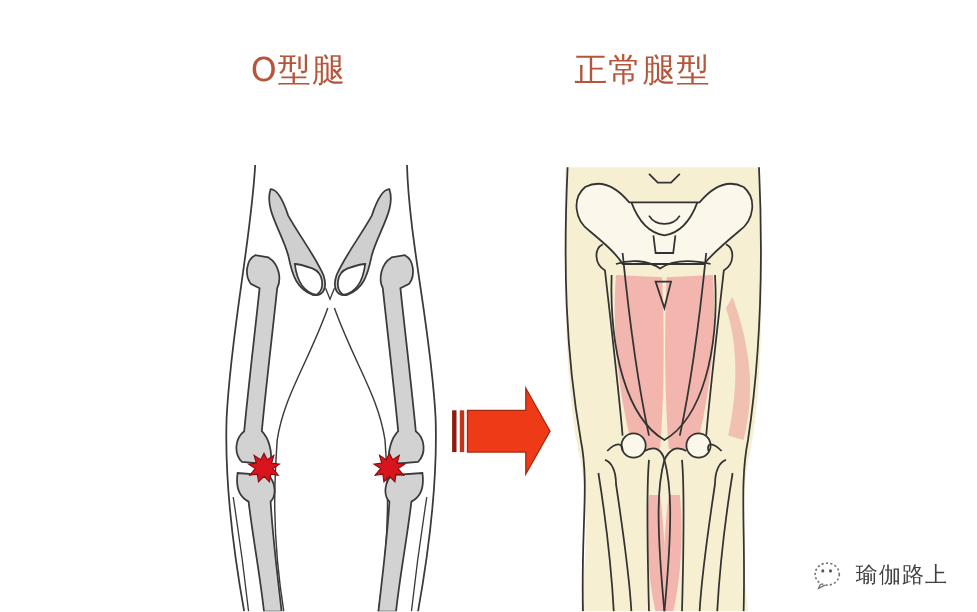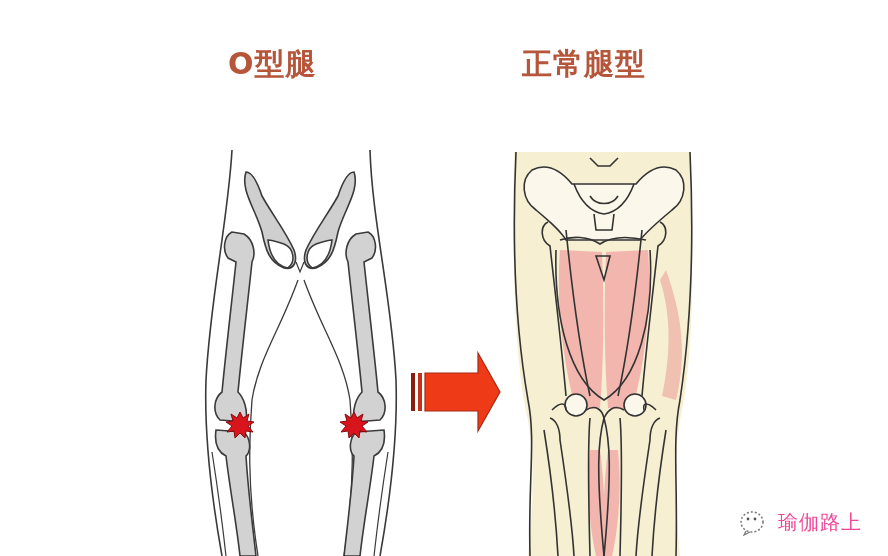--- a/index.html
+++ b/index.html
@@ -1,24 +1,24 @@
 <!DOCTYPE html>
 <html><head>
 <meta charset="utf-8">
 <style>
   html, body { margin: 0; padding: 0; background: #ffffff; }
   body { width: 888px; height: 556px; position: relative; overflow: hidden;
          font-family: "DejaVu Sans", "Liberation Sans", sans-serif; }
   .title { position: absolute; top: 44px; font-size: 30px; color: #b5553a;
-           letter-spacing: 1px; font-weight: bold; white-space: nowrap; }
+           letter-spacing: 1px; font-weight: normal; white-space: nowrap; }
   .title-left { left: 228px; }
   .title-right { left: 522px; }
   .stage { position: absolute; left: 0; top: 0; width: 888px; height: 556px; }
   .watermark { position: absolute; left: 738px; top: 508px; display: flex; align-items: center; gap: 10px; }
-  .wm-text { font-size: 20px; color: #ec4899; letter-spacing: 1px; }
+  .wm-text { font-size: 20px; color: #404040; letter-spacing: 1px; }
   .wm-icon { width: 30px; height: 28px; }
 </style>
 </head>
 <body>
 
 <div class="title title-left">O型腿</div>
 <div class="title title-right">正常腿型</div>
 
 <svg class="stage" viewBox="0 0 888 556" xmlns="http://www.w3.org/2000/svg">
 

